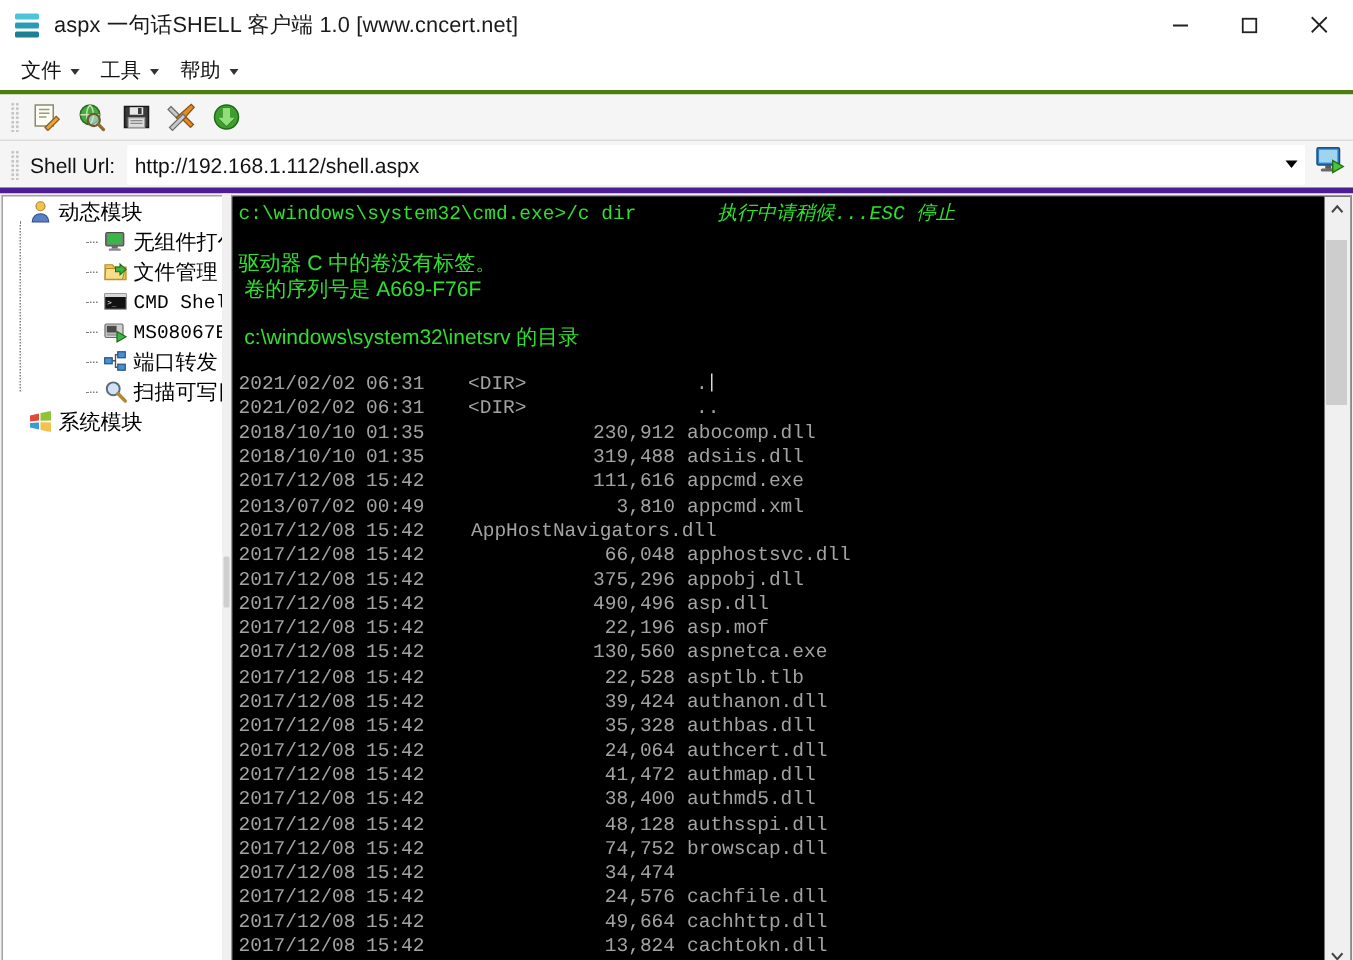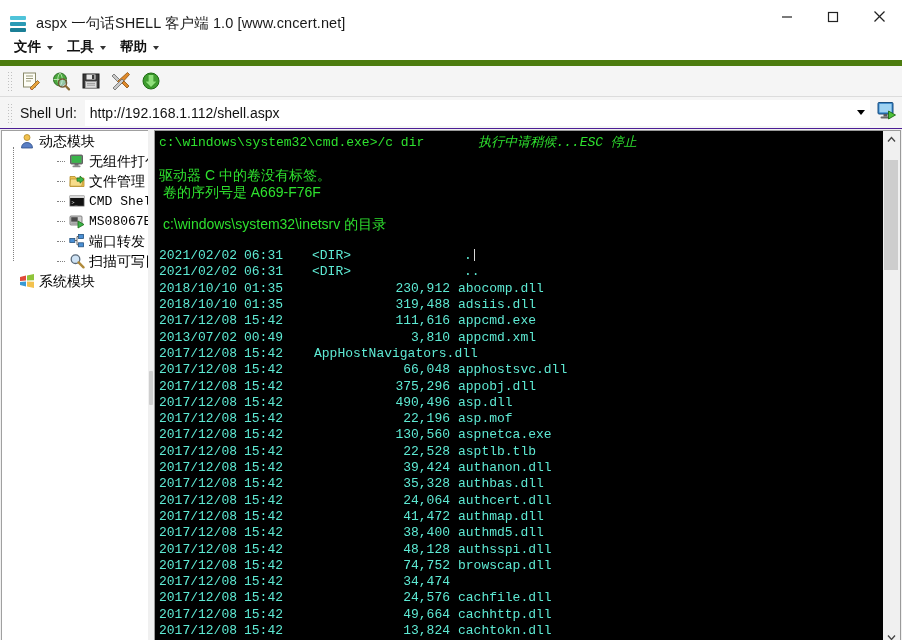--- a/index.html
+++ b/index.html
@@ -13,21 +13,21 @@
     background: #ffffff;
     font-family: "Liberation Sans", sans-serif;
     -webkit-font-smoothing: antialiased;
   }
 
   
   .titlebar {
     height: 33px;
     background: #ffffff;
     display: flex;
-    align-items: flex-end;
+    align-items: center;
     position: relative;
   }
   .title-icon {
     width: 18px;
     height: 18px;
     margin-left: 9px;
     margin-right: 9px;
     position: relative;
     flex: 0 0 auto;
   }
@@ -63,22 +63,21 @@
   }
   .win-btn svg { display: block; }
 
   
   .menubar {
     height: 27px;
     background: #ffffff;
     display: flex;
     align-items: center;
     padding-left: 8px;
-    border-bottom: 6px solid #4d7c0f;
-    font-weight: bold;
+    border-bottom: 3px solid #4d7c0f;
   }
   .menu-item {
     display: flex;
     align-items: center;
     gap: 6px;
     padding: 3px 8px 3px 6px;
     font-size: 13.5px;
     color: #111;
     white-space: nowrap;
   }
@@ -117,21 +116,21 @@
     border: 1px solid transparent;
   }
   .tb-btn svg { display: block; }
 
   
   .urlbar {
     height: 31px;
     background: #f5f5f5;
     display: flex;
     align-items: center;
-    border-bottom: 1px solid #4c1d95;
+    border-bottom: 4px solid #4c1d95;
     padding-left: 4px;
   }
   .url-label {
     font-size: 14px;
     color: #111;
     padding: 0 8px 0 4px;
     white-space: nowrap;
   }
   .url-combo {
     flex: 1 1 auto;
@@ -282,21 +281,21 @@
     white-space: pre;
     letter-spacing: 0px;
   }
   .cline.cjk { font-family: "Liberation Sans", sans-serif; font-size: 14px; }
   .cline .hint { padding-left: 54px; font-style: italic; }
   .row {
     display: flex;
     font-family: "Liberation Mono", "DejaVu Sans Mono", monospace;
     font-size: 13px;
     line-height: 16.3px;
-    color: #5eead4;
+    color: #a3a3a3;
     white-space: pre;
   }
   .col-date { width: 85px; flex: 0 0 auto; }
   .col-time { width: 62px; flex: 0 0 auto; }
   .col-size { width: 144px; flex: 0 0 auto; text-align: right; }
   .col-name { flex: 1 1 auto; padding-left: 8px; }
   .caret-block {
     display: inline-block;
     width: 1px;
     height: 12px;

